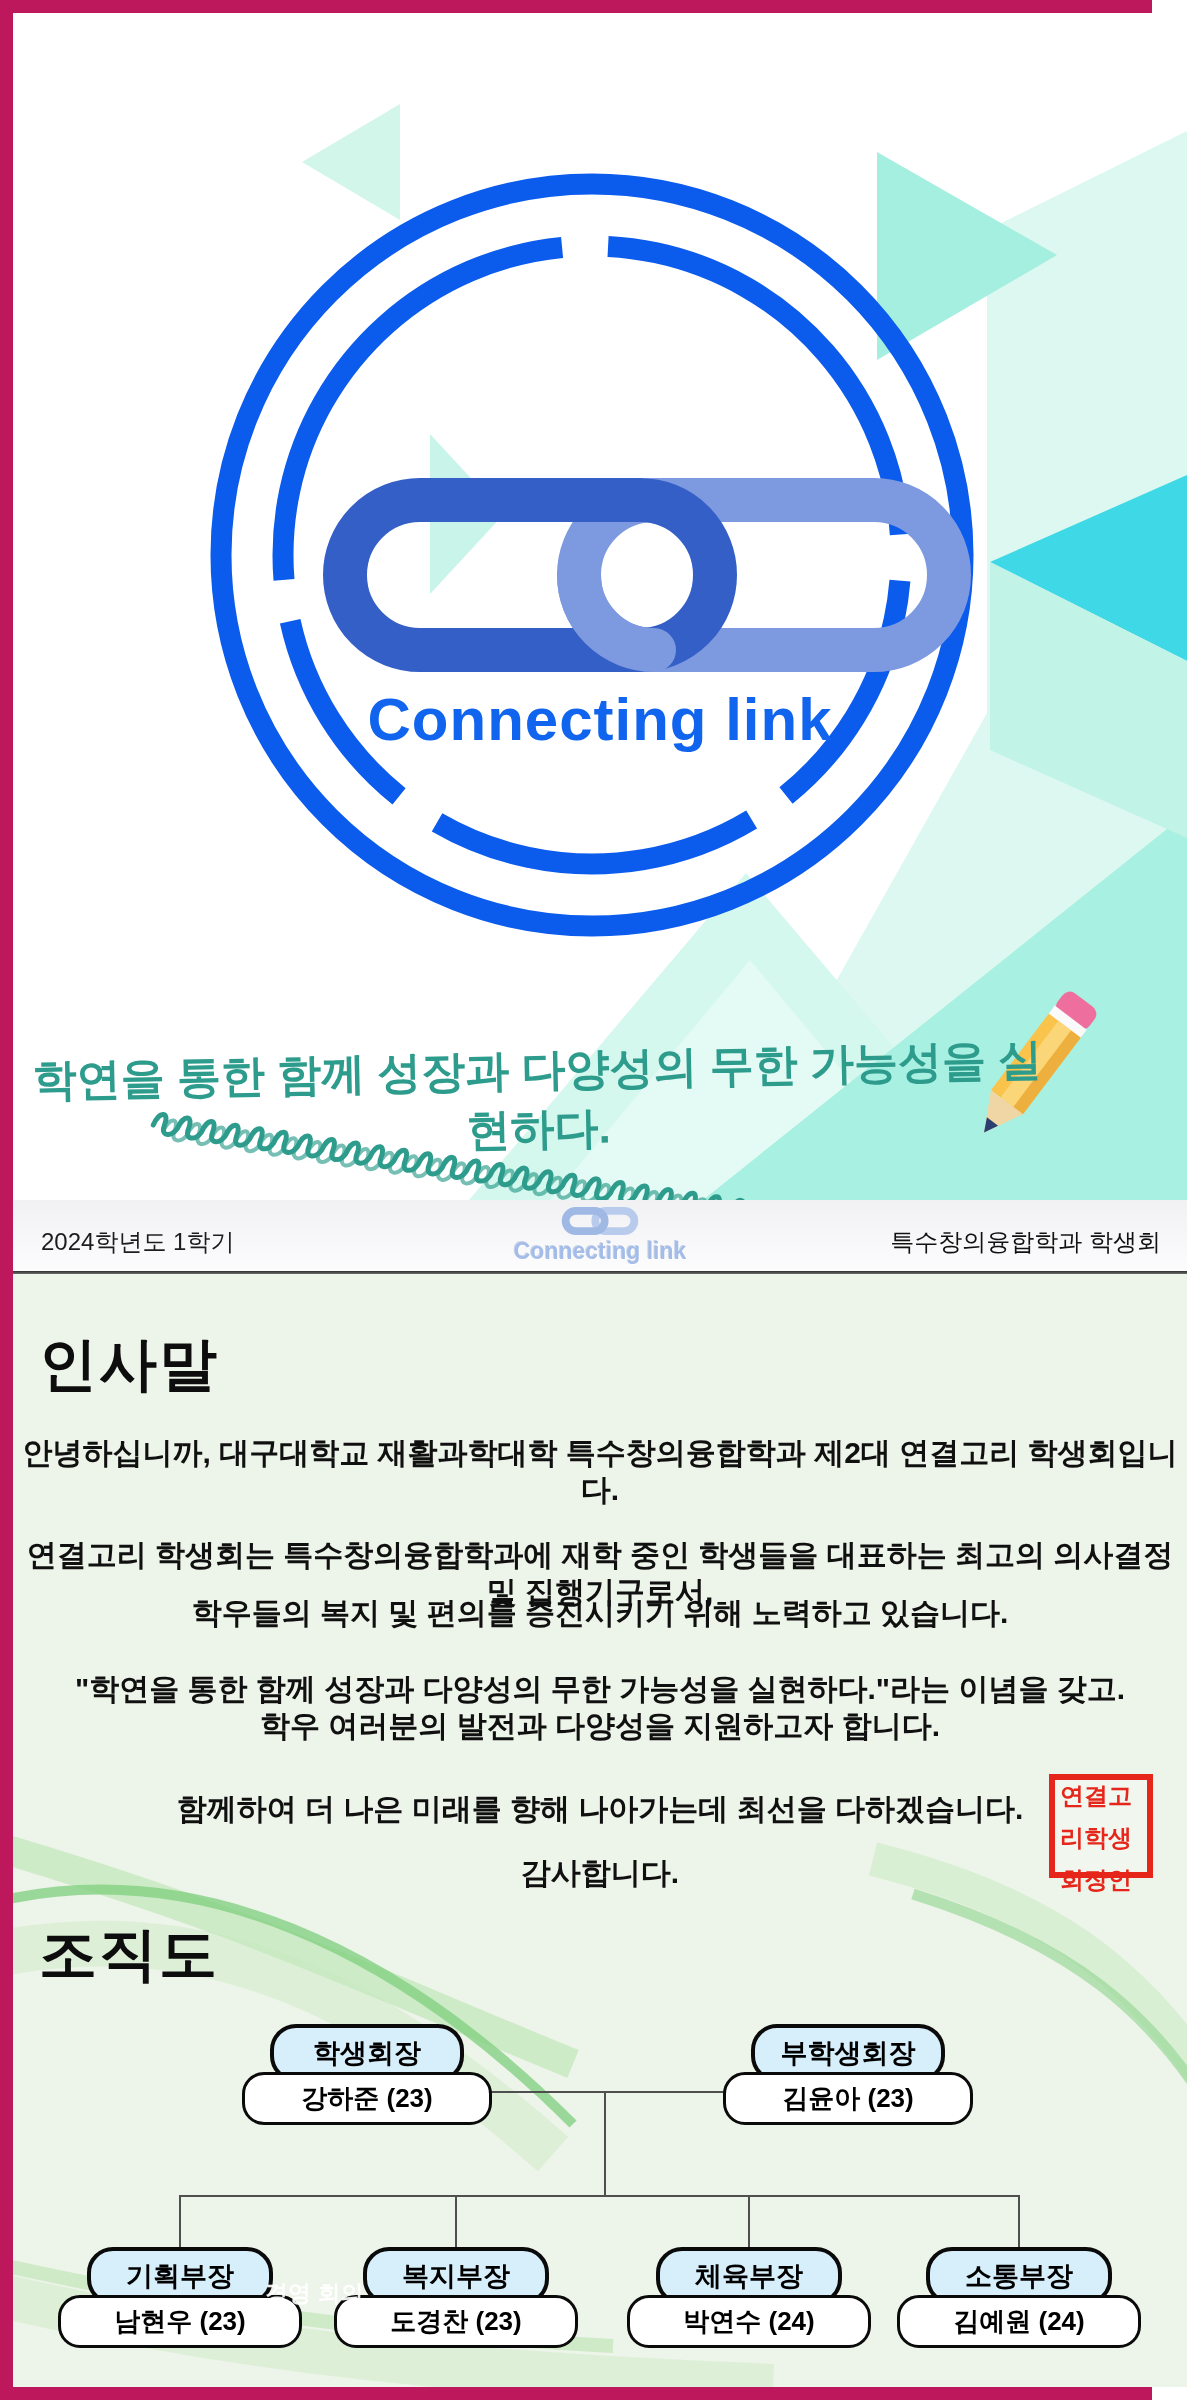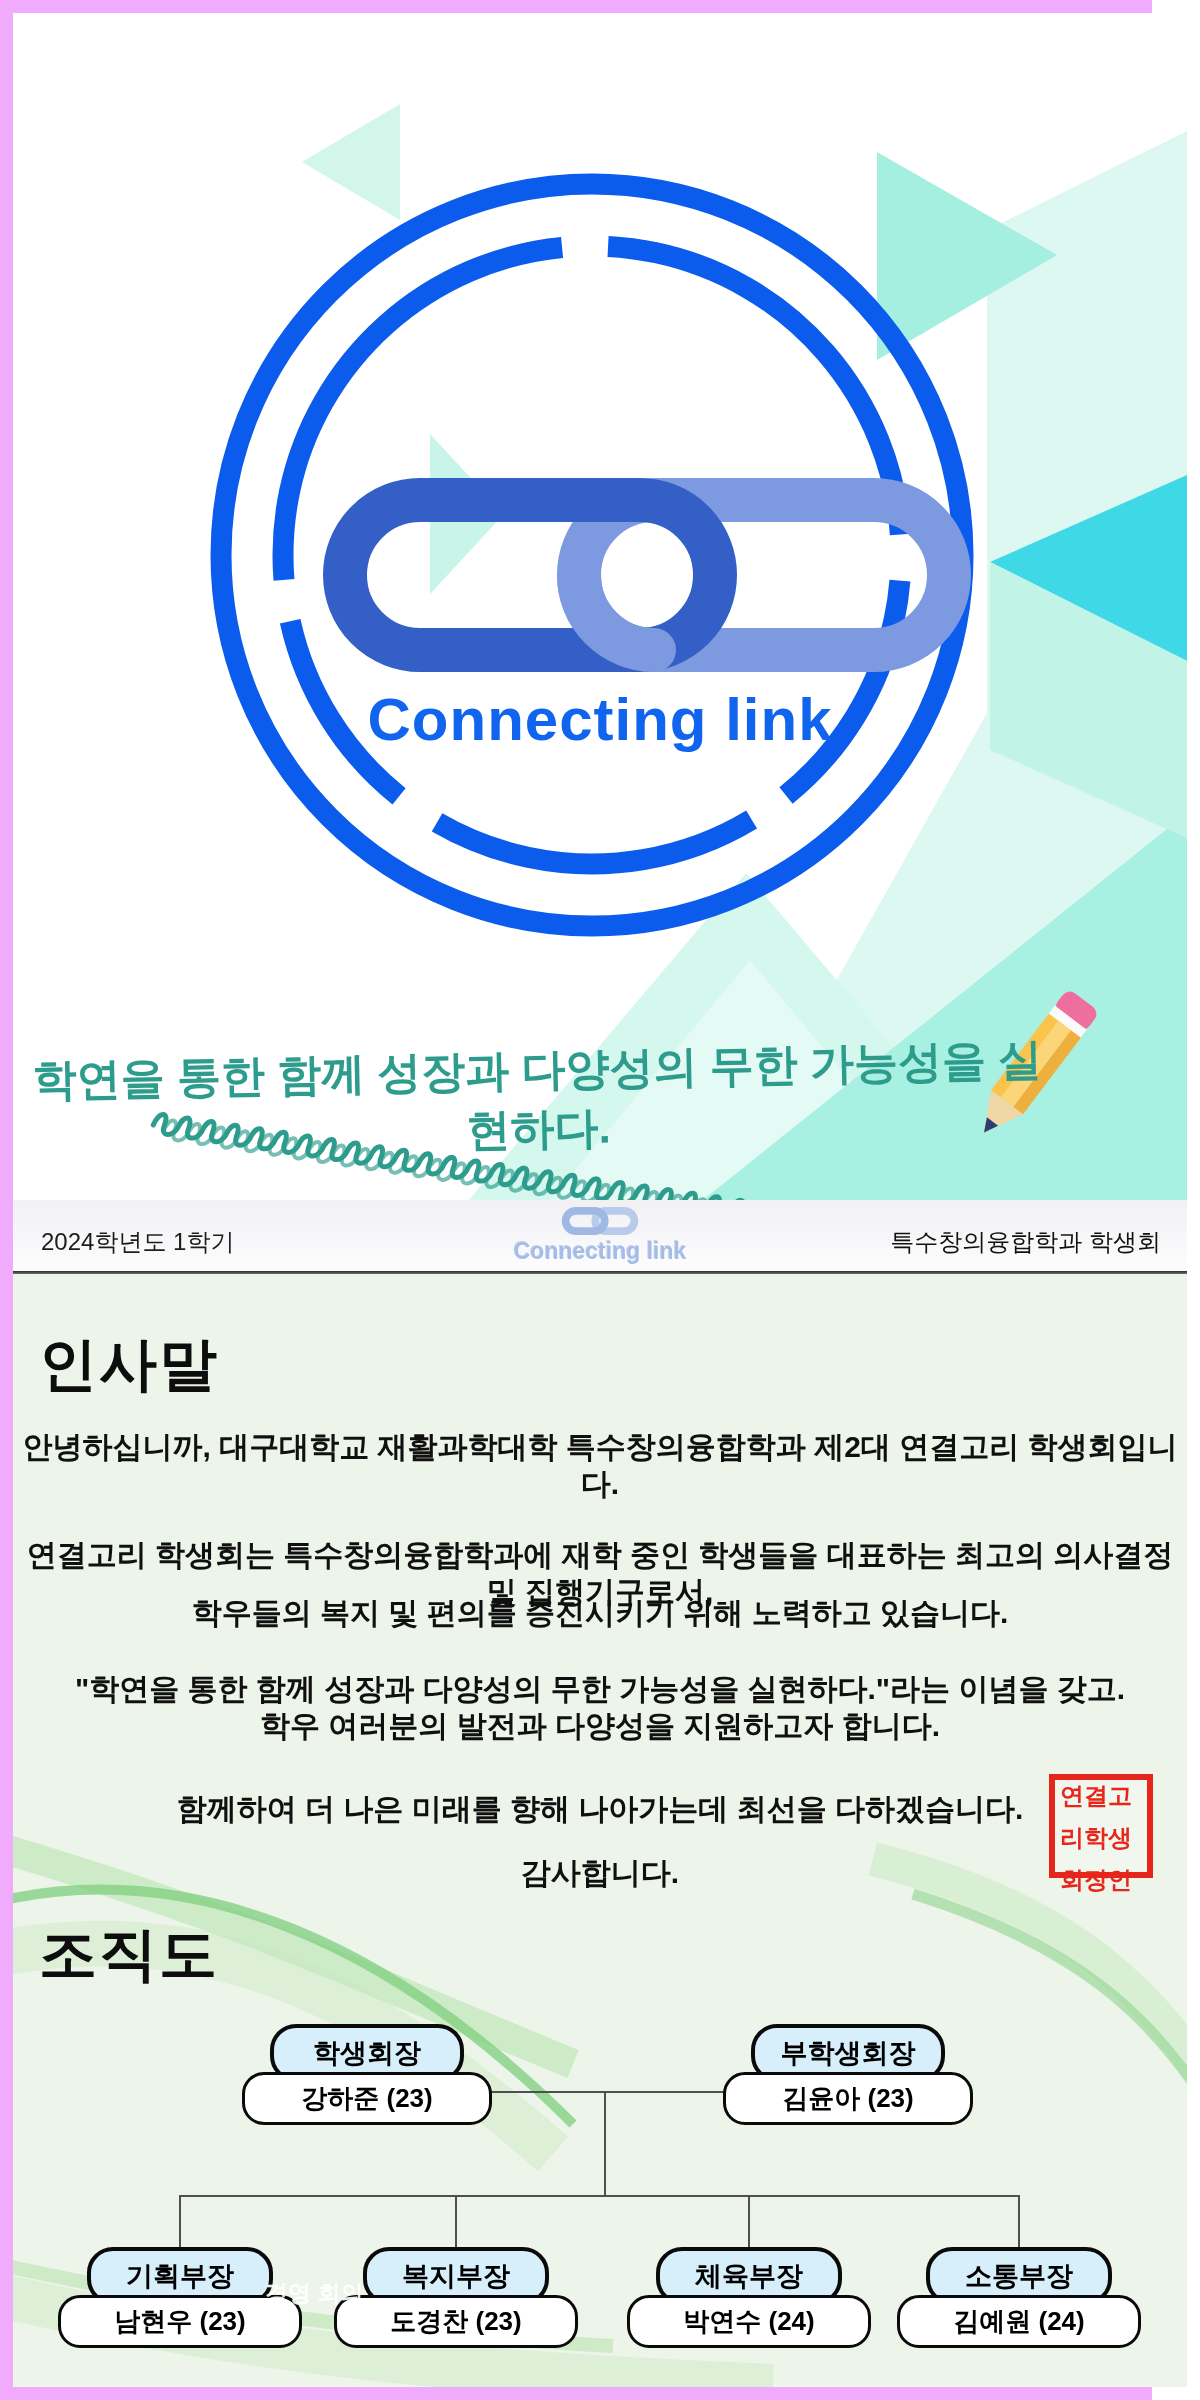--- a/index.html
+++ b/index.html
@@ -1,17 +1,17 @@
 <!DOCTYPE html>
 <html><head>
 <meta charset="utf-8">
 <style>
   html,body{margin:0;padding:0;width:1200px;height:2400px;overflow:hidden;
     font-family:"Liberation Sans","DejaVu Sans",sans-serif;}
-  .page{position:relative;width:1152px;height:2400px;background:#f0abfc;}
+  .page{position:relative;width:1152px;height:2400px;background:#be185d;}
   .inner{position:absolute;left:13px;top:13px;width:1174px;height:2374px;overflow:hidden;}
 
   
   .hero{position:absolute;left:0;top:0;width:1174px;height:1187px;background:#ffffff;overflow:hidden;}
   .hero svg{position:absolute;left:0;top:0;}
   .hero-logo-text{position:absolute;left:0;top:672px;width:1174px;text-align:center;
     font-size:60px;font-weight:800;color:#1064ee;letter-spacing:1px;}
   .tagline{position:absolute;left:0;top:1028px;width:1050px;text-align:center;
     font-size:44px;font-weight:700;color:#2e9c8c;transform:rotate(-1.2deg);}
 
@@ -124,21 +124,21 @@
         <path d="M -60,640 C 180,560 400,690 560,850" fill="none" stroke="#7ecf7e" stroke-width="10" opacity="0.75"></path>
         <path d="M -60,690 C 200,620 380,740 540,880" fill="none" stroke="#bfe8b6" stroke-width="46" opacity="0.35"></path>
         <path d="M 860,585 C 1040,630 1120,700 1190,800" fill="none" stroke="#bce8b4" stroke-width="34" opacity="0.4"></path>
         <path d="M 900,620 C 1060,670 1140,740 1200,840" fill="none" stroke="#8ed48c" stroke-width="11" opacity="0.6"></path>
         <path d="M -60,1010 C 220,1080 460,1100 760,1112" fill="none" stroke="#cdecc6" stroke-width="44" opacity="0.5"></path>
         <path d="M -60,980 C 200,1040 380,1060 600,1072" fill="none" stroke="#b4e2a9" stroke-width="14" opacity="0.55"></path>
       </svg>
 
       <div class="h1" style="top:52px;">인사말</div>
 
-      <p class="para" style="top:124px;">안녕하십니까, 대구대학교 재활과학대학 특수창의융합학과 제2대 연결고리 학생회입니다.</p>
+      <p class="para" style="top:130px;">안녕하십니까, 대구대학교 재활과학대학 특수창의융합학과 제2대 연결고리 학생회입니다.</p>
       <p class="para" style="top:290px;">학우들의 복지 및 편의를 증진시키기 위해 노력하고 있습니다.</p>
       <p class="para" style="top:232px;">연결고리 학생회는 특수창의융합학과에 재학 중인 학생들을 대표하는 최고의 의사결정 및 집행기구로서,</p>
       <p class="para" style="top:366px;">"학연을 통한 함께 성장과 다양성의 무한 가능성을 실현하다."라는 이념을 갖고.</p>
       <p class="para" style="top:403px;">학우 여러분의 발전과 다양성을 지원하고자 합니다.</p>
       <p class="para" style="top:486px;">함께하여 더 나은 미래를 향해 나아가는데 최선을 다하겠습니다.</p>
       <p class="para" style="top:556px;margin-top:24px;">감사합니다.</p>
 
       <div class="seal">
         <div class="seal-row">연결고</div>
         <div class="seal-row">리학생</div>

